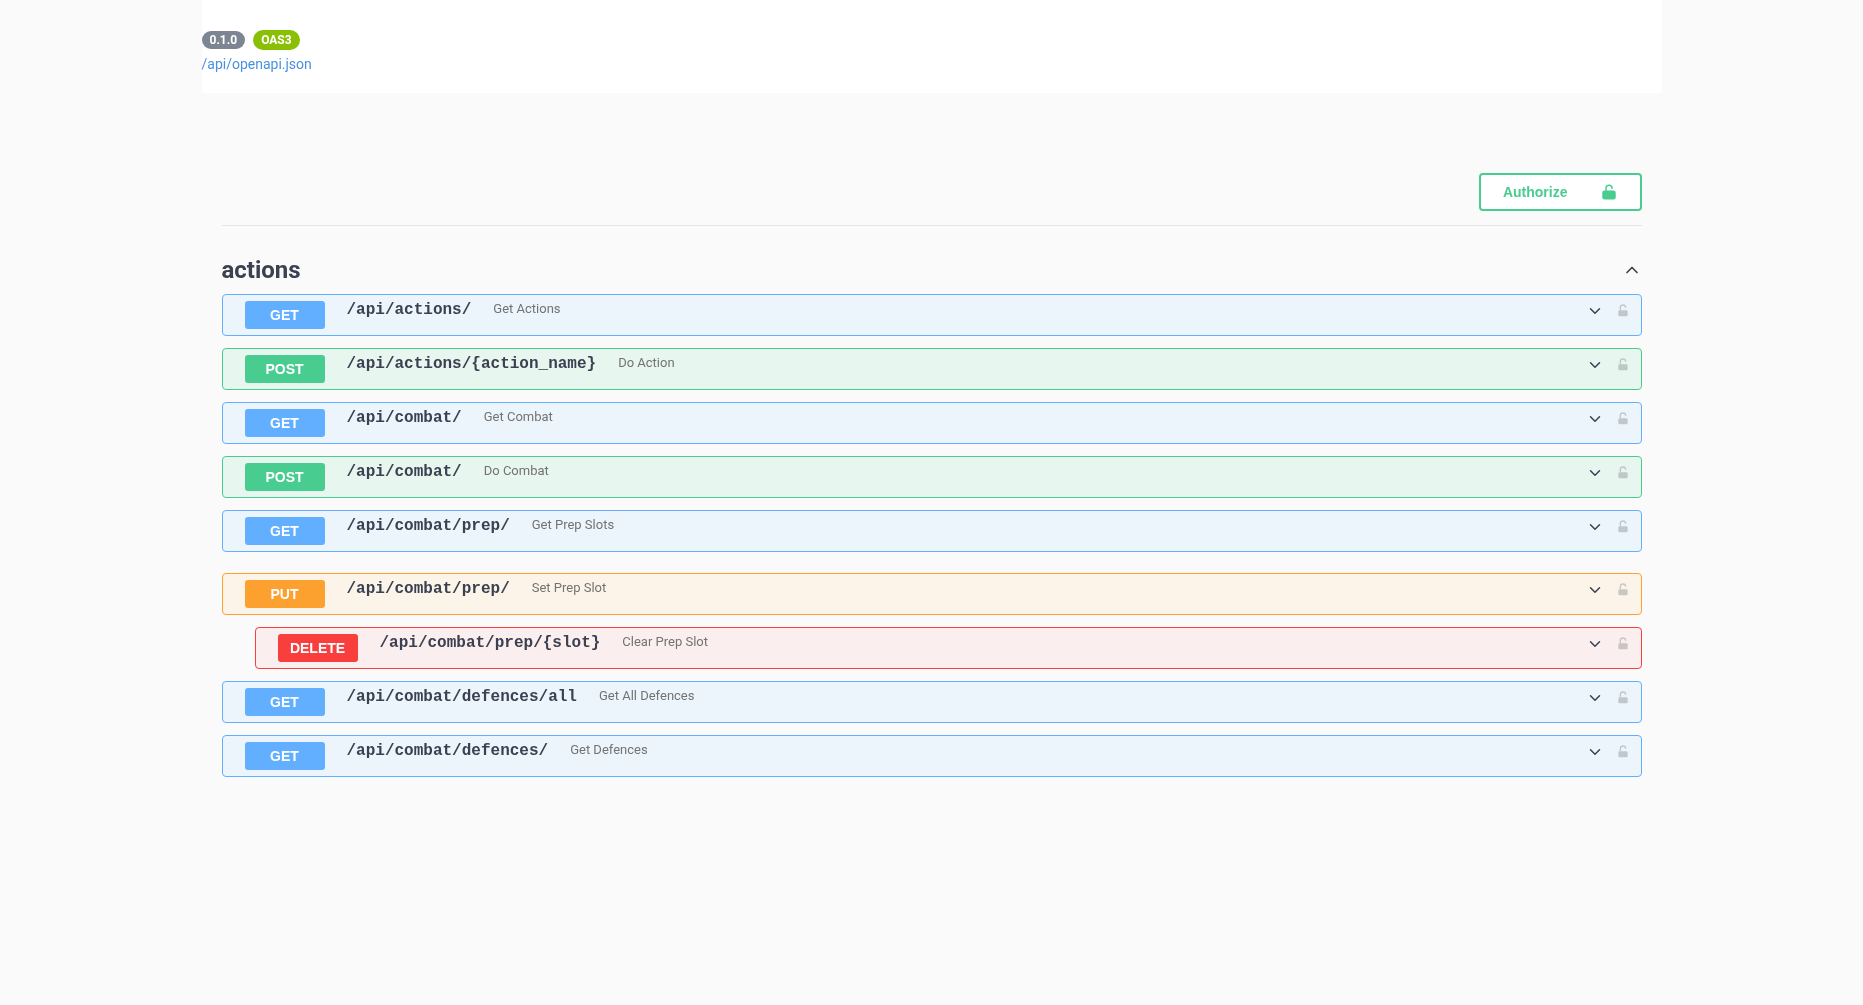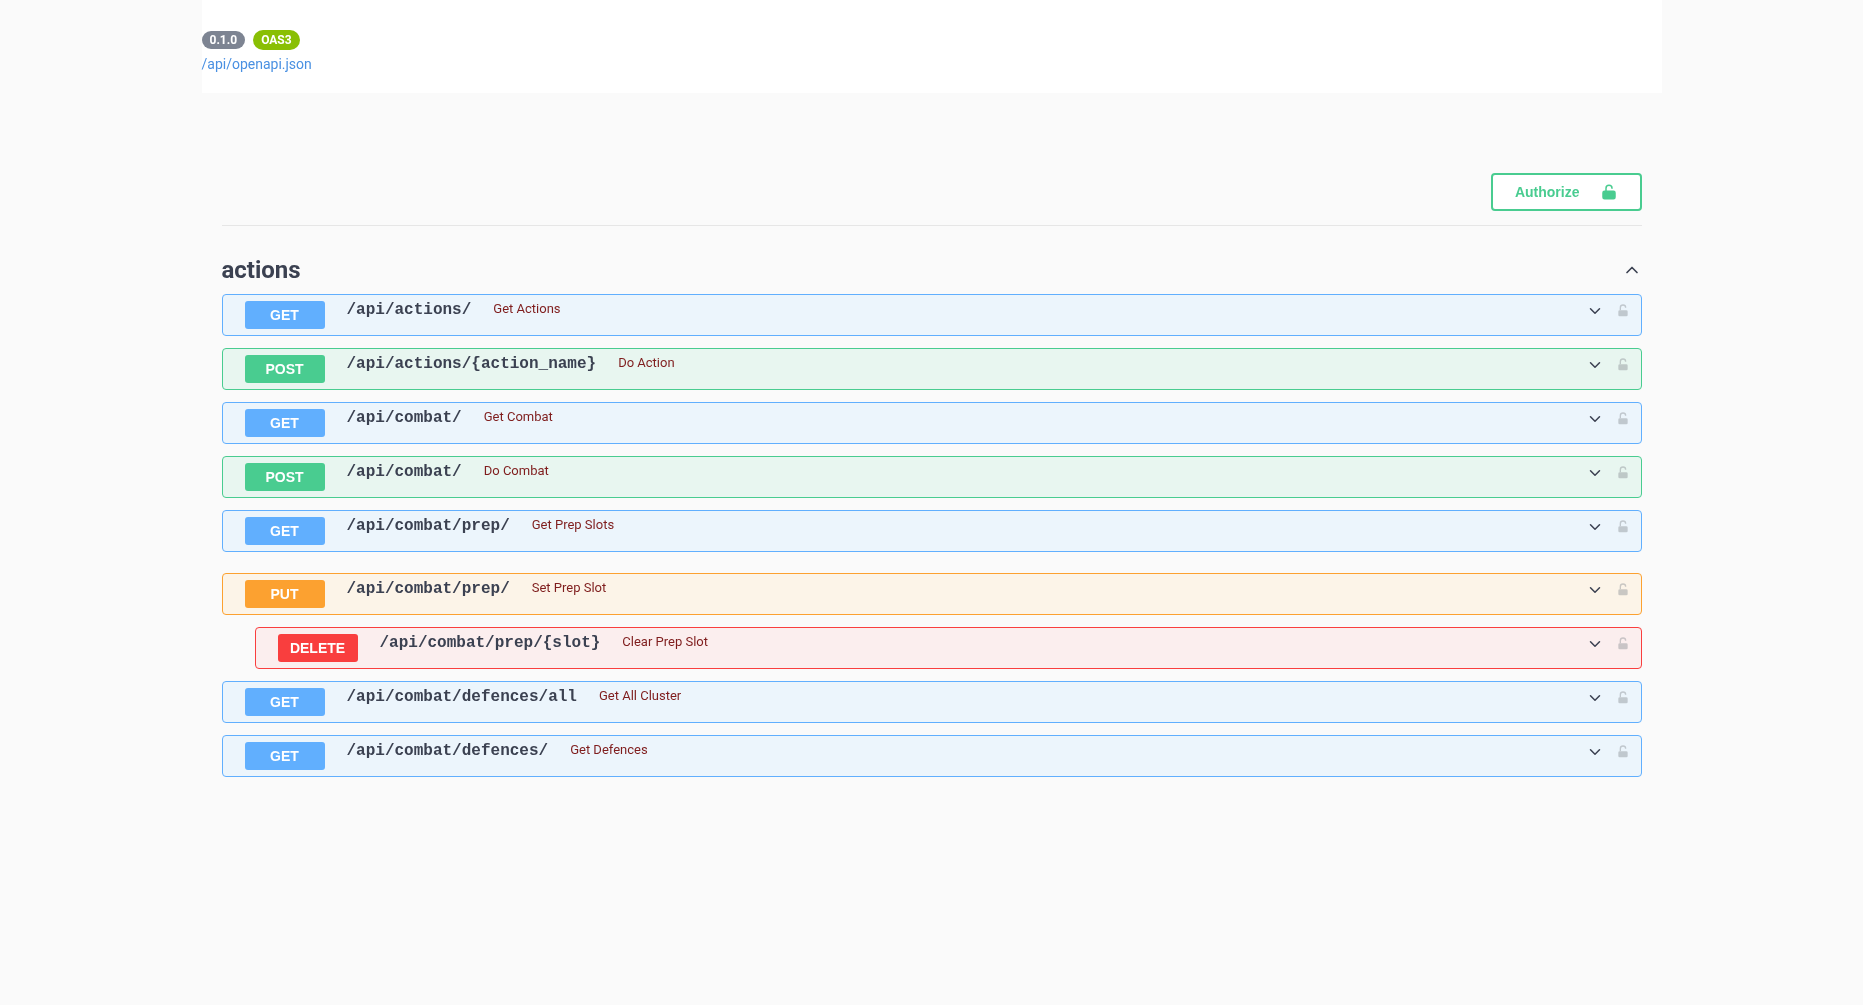--- a/index.html
+++ b/index.html
@@ -56,21 +56,21 @@
 
 .auth-row {
   display: flex;
   justify-content: flex-end;
   padding: 80px 0 14px 0;
   border-bottom: 1px solid rgba(0,0,0,0.08);
 }
 .authorize-btn {
   display: inline-flex;
   align-items: center;
-  gap: 20px;
+  gap: 32px;
   background: #fff;
   border: 2px solid #49cc90;
   color: #49cc90;
   font-size: 14px;
   font-weight: 700;
   padding: 8px 22px;
   border-radius: 4px;
   cursor: pointer;
 }
 .authorize-btn svg { width: 18px; height: 18px; }
@@ -129,21 +129,21 @@
 .m-delete { background: #f93e3e; }
 
 .path {
   font-family: "Courier New", monospace;
   font-size: 16px;
   font-weight: 700;
   color: #3b4151;
 }
 .summary {
   font-size: 13px;
-  color: #7f1d1d;
+  color: #737373;
 }
 .op-right {
   margin-left: auto;
   display: inline-flex;
   align-items: center;
   gap: 10px;
 }
 .lock-icon {
   width: 16px;
   height: 16px;
@@ -290,21 +290,21 @@
             </span>
             <span class="lock-icon"><svg viewBox="0 0 24 24" width="16" height="16" fill="#8d9297">
                 <rect x="5" y="11" width="14" height="9" rx="2"></rect>
                 <path d="M8 11V7a4 4 0 0 1 8 0" fill="none" stroke="#8d9297" stroke-width="2"></path>
               </svg></span>
           </span>
         </div>
         <div class="op op-get">
           <span class="method m-get">GET</span>
           <span class="path">/api/combat/defences/all</span>
-          <span class="summary">Get All Cluster</span>
+          <span class="summary">Get All Defences</span>
           <span class="op-right">
             <span class="chevron">
               <svg viewBox="0 0 24 24" width="18" height="18" fill="none" stroke="#3b4151" stroke-width="2" stroke-linecap="round" stroke-linejoin="round">
                 <polyline points="6 9 12 15 18 9"></polyline>
               </svg>
             </span>
             <span class="lock-icon"><svg viewBox="0 0 24 24" width="16" height="16" fill="#8d9297">
                 <rect x="5" y="11" width="14" height="9" rx="2"></rect>
                 <path d="M8 11V7a4 4 0 0 1 8 0" fill="none" stroke="#8d9297" stroke-width="2"></path>
               </svg></span>

